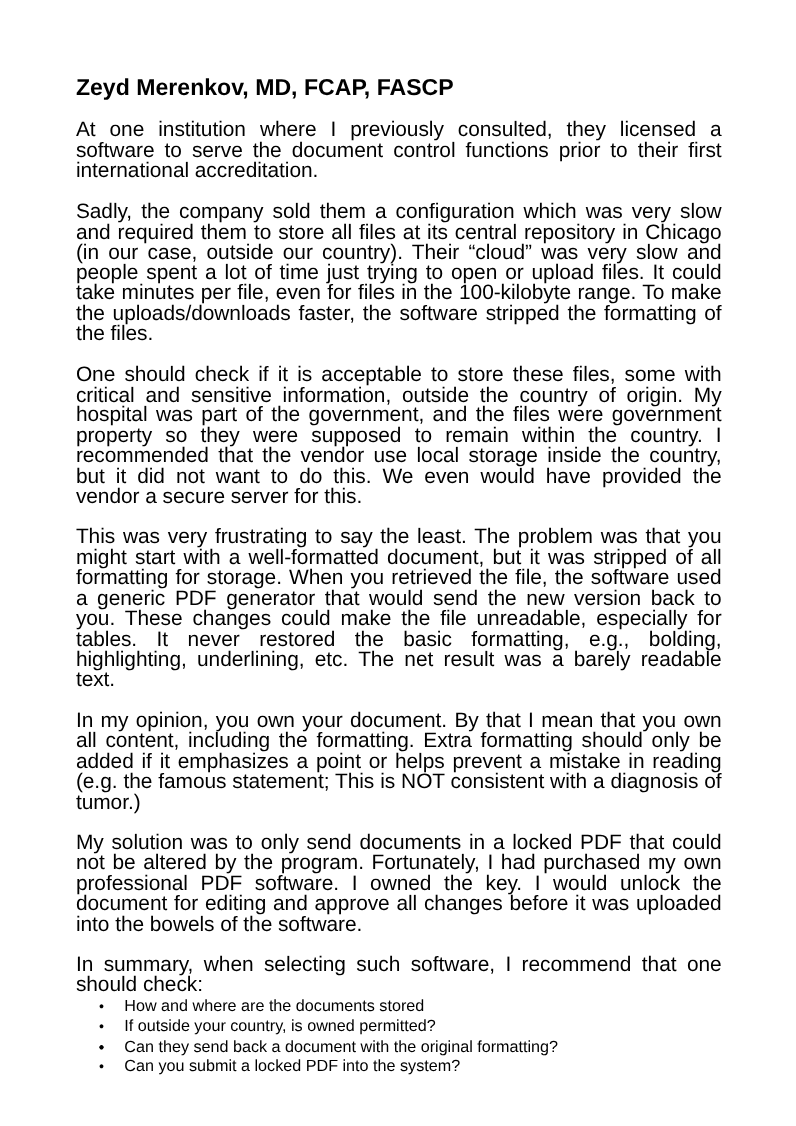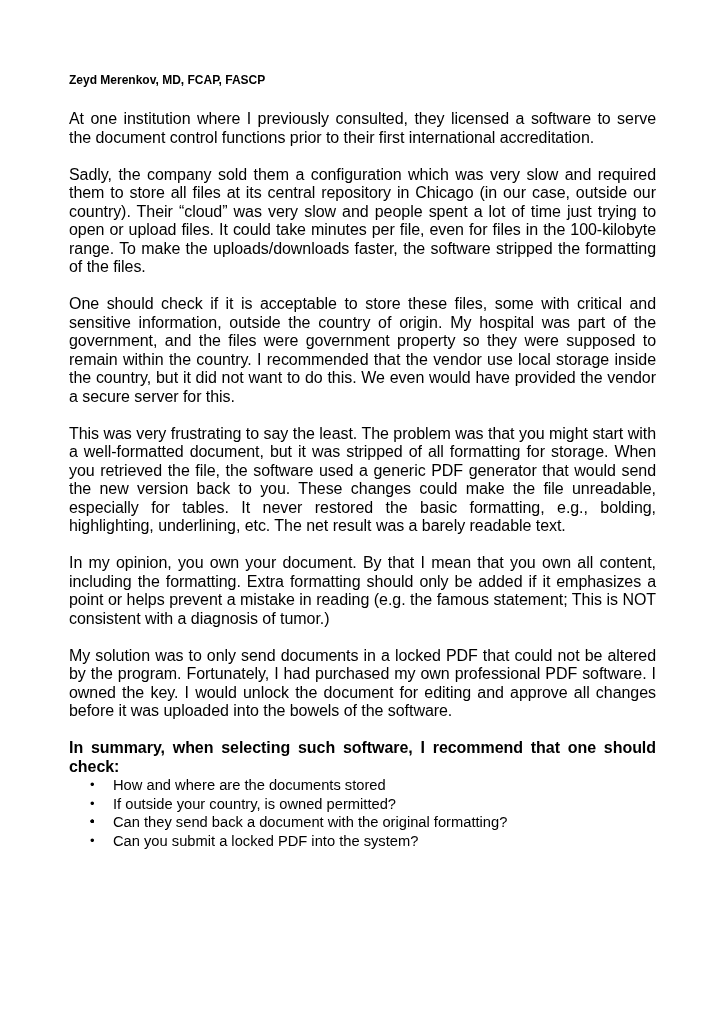--- a/index.html
+++ b/index.html
@@ -23,38 +23,37 @@
     }
     .title {
       font-weight: bold;
       font-size: 18.6px;
       line-height: 22px;
       margin: 0;
       white-space: nowrap;
     }
     .subtitle {
       font-weight: bold;
-      font-size: 12px;
+      font-size: 21px;
       line-height: 20px;
       margin: 0;
       white-space: nowrap;
     }
     .para {
-      font-size: 16px;
+      font-size: 19px;
       line-height: 18.5px;
       margin: 0 0 18.5px 0;
       text-align: justify;
       letter-spacing: -0.05px;
     }
     .header-block {
       margin-bottom: 20px;
     }
     .para.lead {
       margin-bottom: 0;
-      font-weight: bold;
     }
     .bullets {
       list-style: none;
       margin: 0;
       padding: 0;
       font-size: 14.7px;
       line-height: 18.5px;
     }
     .bullets li {
       position: relative;

